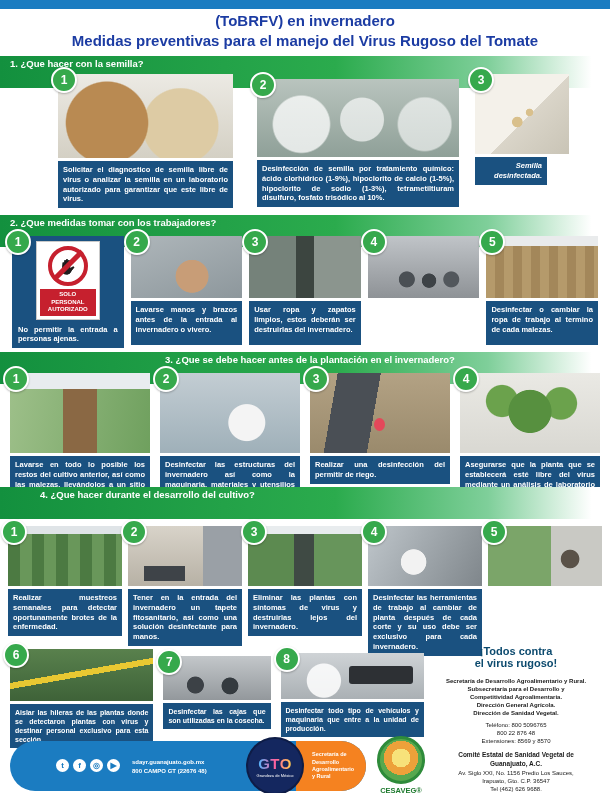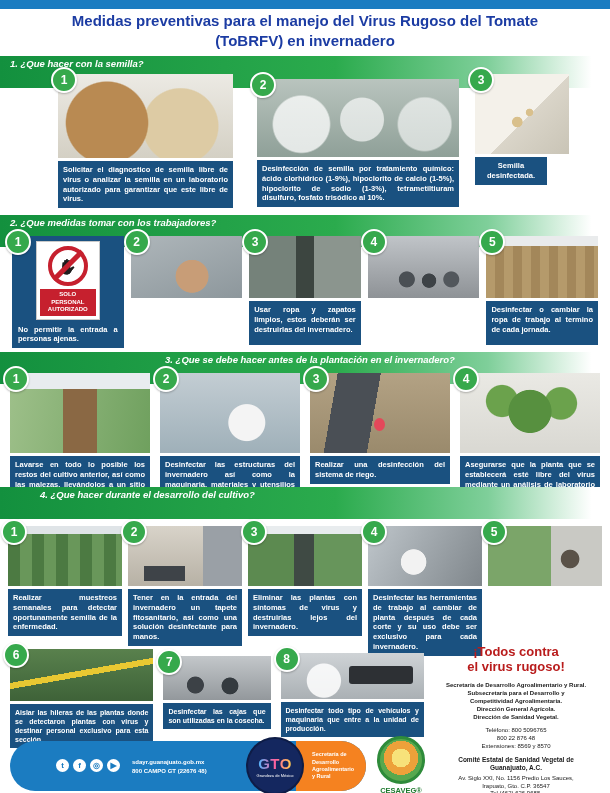--- a/index.html
+++ b/index.html
@@ -3,38 +3,38 @@
 <meta charset="utf-8">
 <style>
   html,body{margin:0;padding:0;background:#fff;}
   .page{position:relative;width:610px;height:793px;background:#fff;overflow:hidden;
         font-family:"Liberation Sans",sans-serif;}
   .topbar{position:absolute;top:0;left:0;width:100%;height:9px;background:#1b7cc1;}
   .title{position:absolute;top:11px;left:0;width:100%;text-align:center;font-weight:bold;
          color:#1c3ca3;font-size:15px;line-height:1.35;}
   .secbar{position:absolute;left:0;width:100%;height:32px;box-sizing:border-box;
           background:linear-gradient(90deg,#13903e 0%,#2bab4d 55%,#7fcf9a 80%,#ffffff 97%);
-          color:#fff;font-weight:bold;font-size:9.5px;line-height:16px;padding-left:10px;font-style:italic;}
+          color:#fff;font-weight:bold;font-size:9.5px;line-height:16px;padding-left:10px;}
   .row{position:absolute;display:flex;box-sizing:border-box;}
   .item{position:relative;display:flex;flex-direction:column;}
   .ph{position:relative;width:100%;background:#d8d8d8;}
   .badge{position:absolute;top:-7px;left:-7px;width:22px;height:22px;border-radius:50%;
          background:#36a94c;border:2px solid #fff;color:#fff;font-weight:bold;font-size:12px;
          display:flex;align-items:center;justify-content:center;z-index:3;
          box-shadow:0 1px 2px rgba(0,0,0,.25);}
   .cap{background:#1a5180;color:#fff;font-weight:bold;font-size:7.5px;line-height:1.3;
        text-align:justify;padding:4px 5px;margin-top:3px;}
   .pre{white-space:pre-line;}
 
   
   #s1-row{top:74px;left:58px;width:545px;}
   .s1a{width:175px;} .s1a .ph{height:84px;}
   .s1b{width:202px;margin-left:24px;} .s1b .ph{height:78px;margin-top:5px;}
   .s1c{width:94px;margin-left:16px;} .s1c .ph{height:80px;}
-  .s1c .cap{width:62px;text-align:center;}
+  .s1c .cap{width:62px;text-align:right;font-style:italic;}
 
   
   #s2-row{top:236px;left:12px;width:586px;gap:7px;}
   #s2-row .item{flex:1;}
   #s2-row .ph{height:62px;}
   #s2-row .cap{min-height:36px;}
   .panel{position:relative;background:#1a5180;height:112px;padding:4px;box-sizing:border-box;}
   .sign{width:64px;margin:1px auto 0;background:#fff;border:1px solid #c9c9c9;
         padding:4px 3px 3px;display:flex;flex-direction:column;align-items:center;box-sizing:border-box;}
   .noentry{width:32px;height:32px;border:4px solid #c6202e;border-radius:50%;position:relative;
@@ -57,21 +57,21 @@
   #s4-row1 .item{flex:1;}
   #s4-row1 .ph{height:60px;}
   #s4-row2{top:649px;left:10px;width:414px;gap:10px;}
   .s4f{width:150px;} .s4f .ph{height:52px;}
   .s4g{width:112px;margin-top:7px;} .s4g .ph{height:44px;}
   .s4h{width:150px;margin-top:4px;} .s4h .ph{height:46px;}
   #s4-row2 .cap{font-size:7px;}
 
   
   .campaign{position:absolute;top:645px;left:428px;width:176px;text-align:center;}
-  .headline{color:#b91c1c;font-weight:bold;font-size:13px;line-height:1.12;}
+  .headline{color:#0c4a6e;font-weight:bold;font-size:11px;line-height:1.12;}
   .org{margin-top:7px;font-size:6px;font-weight:bold;color:#1a1a1a;line-height:1.35;}
   .phones{margin-top:4px;font-size:6px;color:#1a1a1a;line-height:1.35;}
   .cname{margin-top:6px;font-size:6.5px;font-weight:bold;color:#1a1a1a;line-height:1.3;}
   .caddr{margin-top:2px;font-size:6px;color:#1a1a1a;line-height:1.3;}
 
   
   .fbar{position:absolute;top:741px;left:10px;width:356px;height:50px;background:#1b7cc1;
         border-radius:25px;}
   .fsocial{position:absolute;left:46px;top:18px;display:flex;gap:4px;}
   .sic{width:13px;height:13px;border-radius:50%;background:#fff;color:#1b7cc1;font-size:8px;
@@ -164,22 +164,22 @@
       background:#2d3034;border-radius:3px;}
 </style>
 </head>
 <body>
 
 <div class="page">
 
   <div class="topbar"></div>
 
   <div class="title">
+    <div>(ToBRFV) en invernadero</div>
     <div>Medidas preventivas para el manejo del Virus Rugoso del Tomate</div>
-    <div>(ToBRFV) en invernadero</div>
   </div>
 
   <div class="secbar" style="top:56px;">1. ¿Que hacer con la semilla?</div>
   <div class="row" id="s1-row">
     <div class="item s1a">
       <div class="ph ph-seedlot">
         <span class="badge">1</span>
       </div>
       <div class="cap">Solicitar el diagnostico de semilla libre de virus o analizar la semilla en un laboratorio autorizado para garantizar que este libre de virus.</div>
     </div>
@@ -210,37 +210,38 @@
 PERSONAL
 AUTORIZADO</div>
         </div>
         <div class="s2a-cap">No permitir la entrada a personas ajenas.</div>
       </div>
     </div>
     <div class="item">
       <div class="ph ph-wash">
         <span class="badge">2</span>
       </div>
+      <div class="cap">Lavarse manos y brazos antes de la entrada al invernadero o vivero.</div>
     </div>
     <div class="item">
       <div class="ph ph-door">
         <span class="badge">3</span>
       </div>
       <div class="cap">Usar ropa y zapatos limpios, estos deberán ser destruirlas del invernadero.</div>
     </div>
     <div class="item">
       <div class="ph ph-group">
         <span class="badge">4</span>
       </div>
     </div>
     <div class="item">
       <div class="ph ph-clothes">
         <span class="badge">5</span>
       </div>
-      <div class="cap">Desinfectar o cambiar la ropa de trabajo al termino de cada jornada.</div>
+      <div class="cap">Desinfectar o cambiar la ropa de trabajo al termino de cada malezas.</div>
     </div>
   </div>
 
   <div class="secbar" style="top:352px;text-align:center;">3. ¿Que se debe hacer antes de la plantación en el invernadero?</div>
   <div class="row" id="s3-row">
     <div class="item">
       <div class="ph ph-rows">
         <span class="badge">1</span>
       </div>
       <div class="cap">Lavarse en todo lo posible los restos del cultivo anterior, así como las malezas, llevándolos a un sitio exclusivo para su destrucción.</div>
@@ -248,37 +249,37 @@
     <div class="item">
       <div class="ph ph-spray">
         <span class="badge">2</span>
       </div>
       <div class="cap">Desinfectar las estructuras del invernadero así como la maquinaria, materiales y utensilios relacionados con la preparación del terreno.</div>
     </div>
     <div class="item">
       <div class="ph ph-drip">
         <span class="badge">3</span>
       </div>
-      <div class="cap">Realizar una desinfección del sistema de riego.</div>
+      <div class="cap">Realizar una desinfección del permitir de riego.</div>
     </div>
     <div class="item">
       <div class="ph ph-seedling">
         <span class="badge">4</span>
       </div>
       <div class="cap">Asegurarse que la planta que se establecerá esté libre del virus mediante un análisis de laboratorio autorizado.</div>
     </div>
   </div>
 
   <div class="secbar" style="top:487px;padding-left:40px;">4. ¿Que hacer durante el desarrollo del cultivo?</div>
   <div class="row" id="s4-row1">
     <div class="item">
       <div class="ph ph-crop">
         <span class="badge">1</span>
       </div>
-      <div class="cap">Realizar muestreos semanales para detectar oportunamente semilla de la enfermedad.</div>
+      <div class="cap">Realizar muestreos semanales para detectar oportunamente brotes de la enfermedad.</div>
     </div>
     <div class="item">
       <div class="ph ph-mat">
         <span class="badge">2</span>
       </div>
       <div class="cap">Tener en la entrada del invernadero un tapete fitosanitario, así como una solución desinfectante para manos.</div>
     </div>
     <div class="item">
       <div class="ph ph-tunnel">
         <span class="badge">3</span>

